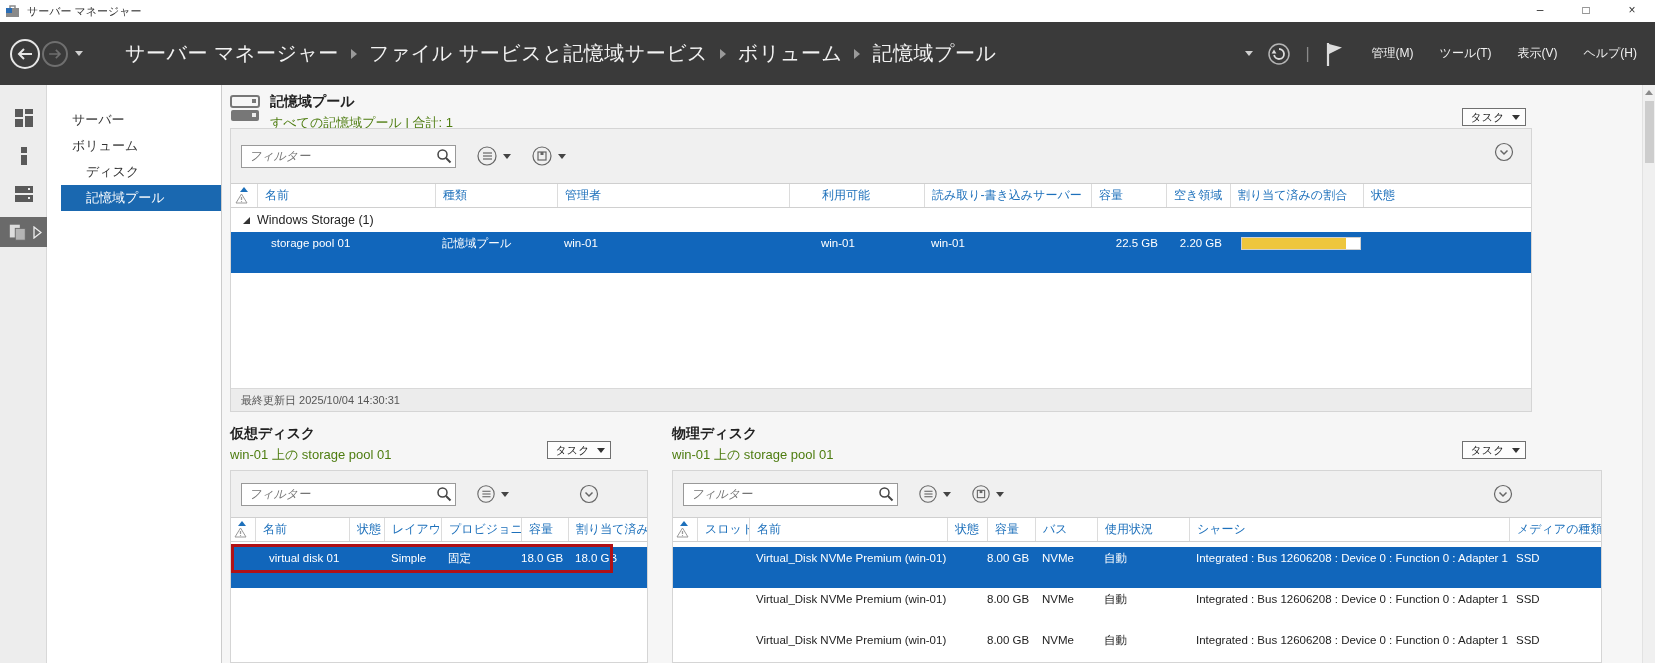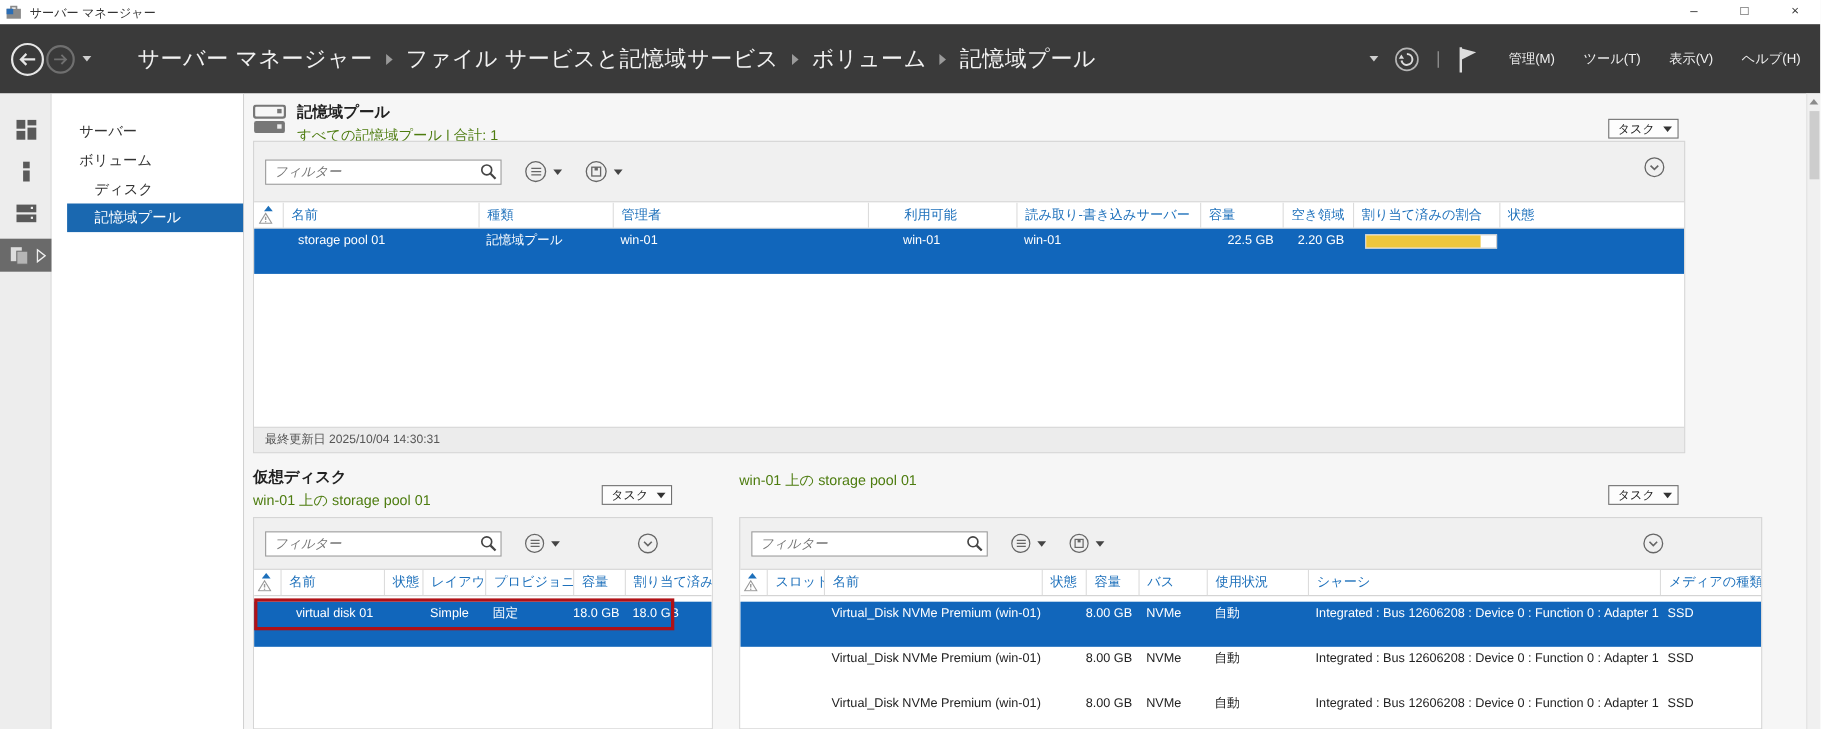--- a/index.html
+++ b/index.html
@@ -283,20 +283,24 @@
           <div class="th pc1">名前</div>
           <div class="th pc2">種類</div>
           <div class="th pc3">管理者</div>
           <div class="th pc4">利用可能</div>
           <div class="th pc5">読み取り-書き込みサーバー</div>
           <div class="th pc6">容量</div>
           <div class="th pc7">空き領域</div>
           <div class="th pc8">割り当て済みの割合</div>
           <div class="th pc9">状態</div>
         </div>
+        <div class="group-row">
+          <span class="g-tri"></span>
+          <span>Windows Storage (1)</span>
+        </div>
         <div class="trow sel">
           <div class="td pc0"></div>
           <div class="td pc1" style="padding-left:14px">storage pool 01</div>
           <div class="td pc2">記憶域プール</div>
           <div class="td pc3">win-01</div>
           <div class="td pc4">win-01</div>
           <div class="td pc5">win-01</div>
           <div class="td pc6 num">22.5 GB</div>
           <div class="td pc7 num">2.20 GB</div>
           <div class="td pc8">
@@ -371,20 +375,21 @@
           <div class="td vc3">Simple</div>
           <div class="td vc4">固定</div>
           <div class="td vc5 num">18.0 GB</div>
           <div class="td vc6">18.0 GB</div>
         </div>
         <div class="tbody-fill"></div>
       </div>
     </div>
 
     <div class="tile-header pdisk-header">
+      <div class="tile-title">物理ディスク</div>
       <div class="tile-sub">win-01 上の storage pool 01</div>
       <div class="tasks-btn" style="right:76px; top:16px;">
         <span class="t-label">タスク</span>
         <span class="t-caret"></span>
       </div>
     </div>
 
     <div class="panel pdisk-panel">
       <div class="panel-toolbar">
         <div class="filter-wrap">

